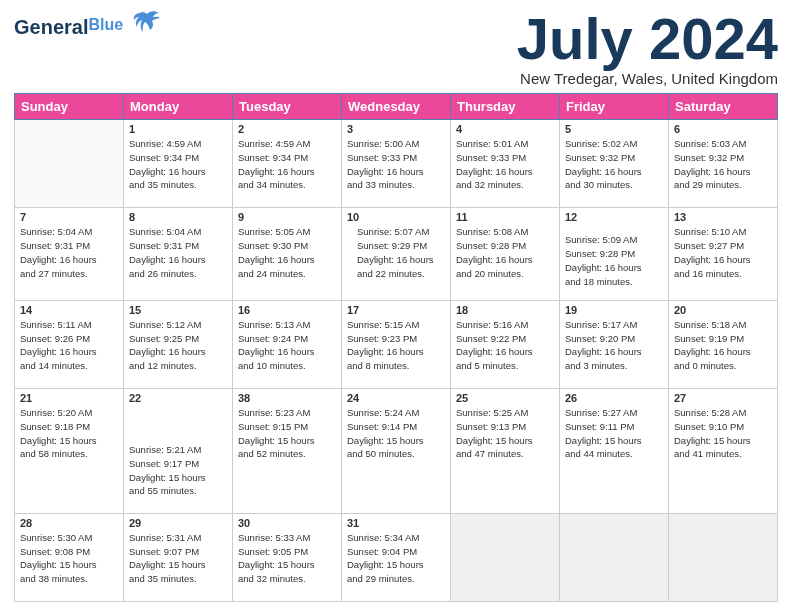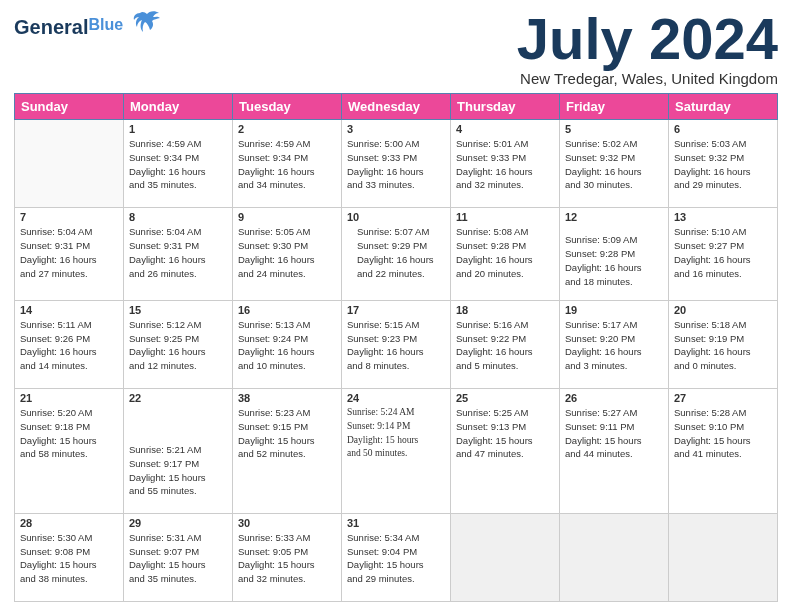--- a/index.html
+++ b/index.html
@@ -289,21 +289,21 @@
           </td>
           <td>
             <span class="day-num">38</span>
             <div class="day-info" style="white-space: pre-line;">Sunrise: 5:23 AM
 Sunset: 9:15 PM
 Daylight: 15 hours
 and 52 minutes.</div>
           </td>
           <td>
             <span class="day-num">24</span>
-            <div class="day-info" style="white-space: pre-line; font-family: Liberation Serif, serif;">Sunrise: 5:24 AM
+            <div class="day-info" style="white-space: pre-line;">Sunrise: 5:24 AM
 Sunset: 9:14 PM
 Daylight: 15 hours
 and 50 minutes.</div>
           </td>
           <td>
             <span class="day-num">25</span>
             <div class="day-info" style="white-space: pre-line;">Sunrise: 5:25 AM
 Sunset: 9:13 PM
 Daylight: 15 hours
 and 47 minutes.</div>

